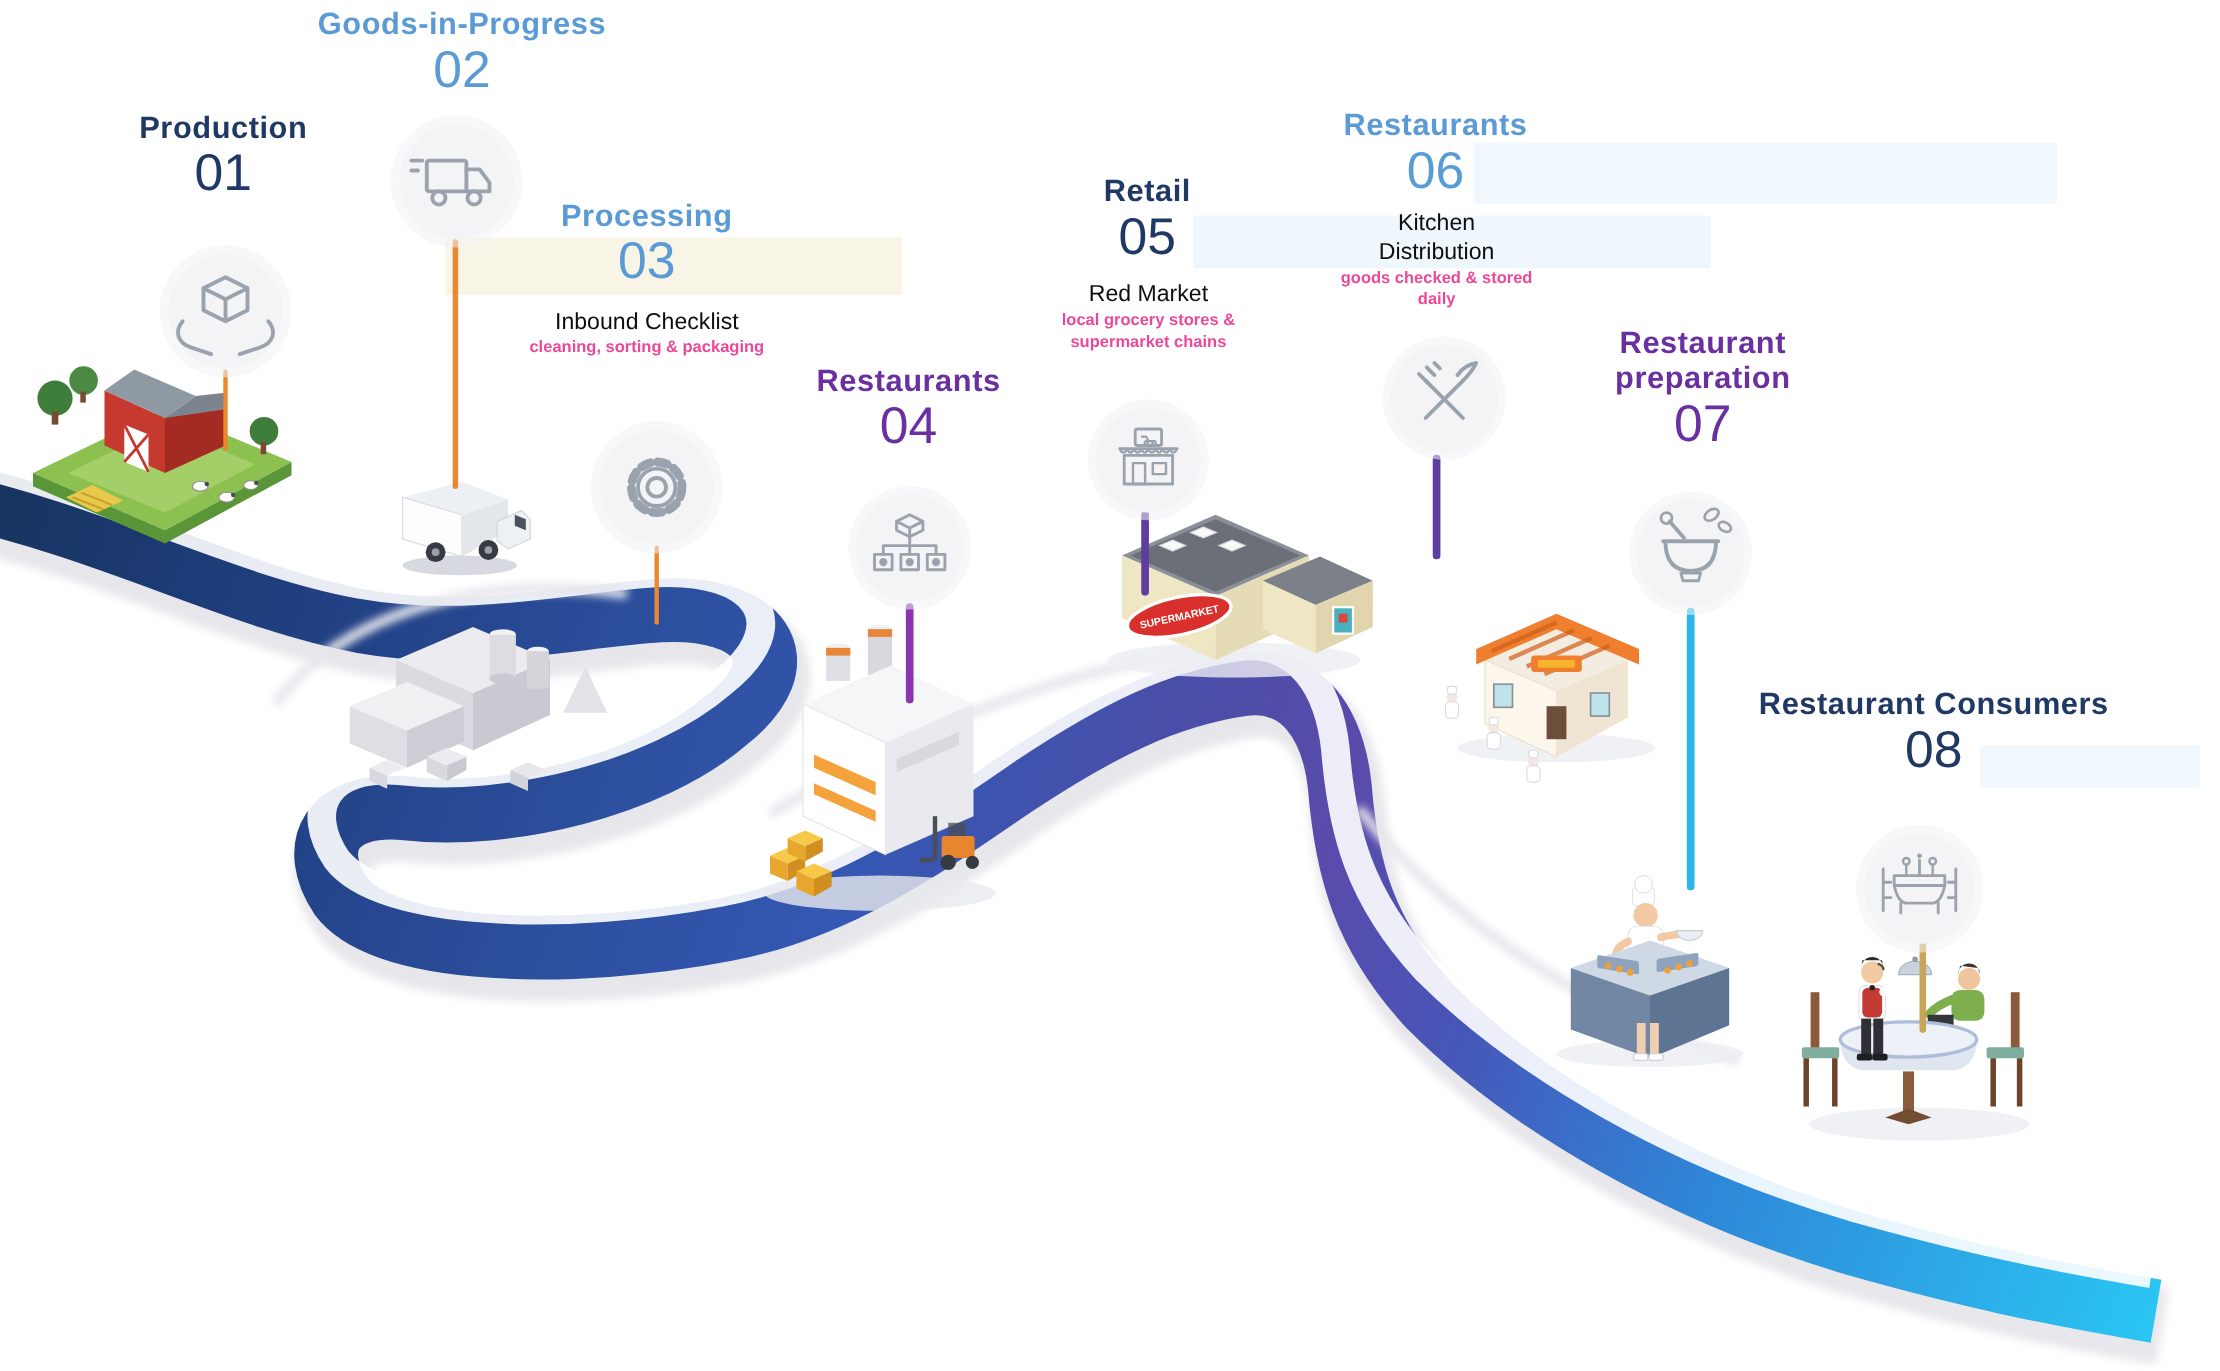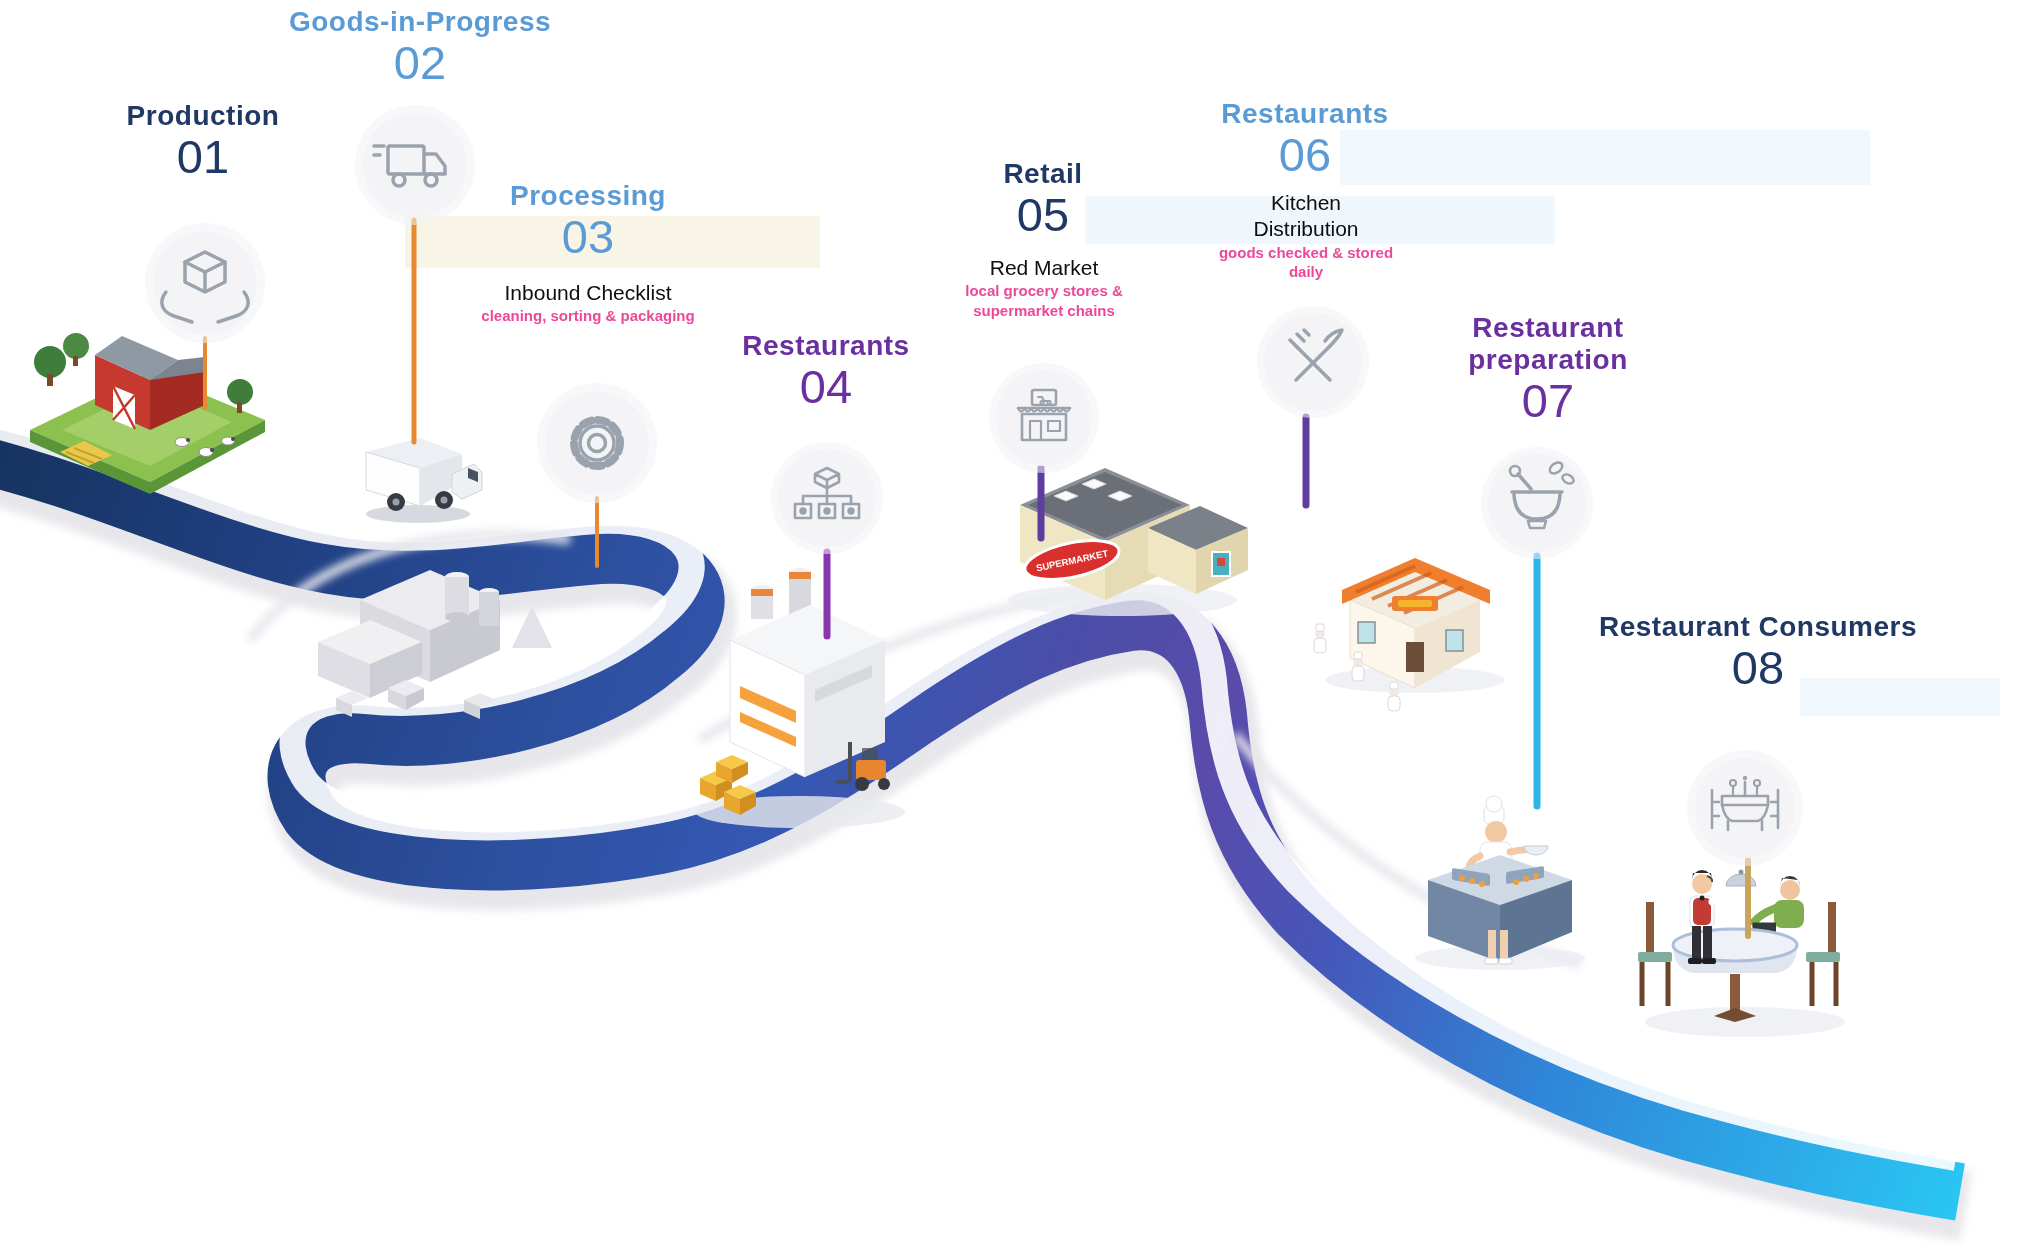--- a/index.html
+++ b/index.html
@@ -434,23 +434,23 @@
   <div class="stage-title">Restaurants</div>
   <div class="stage-number">06</div>
 </div>
 <div class="note" style="left:1306px;top:190px">
   <div class="note-title">Kitchen</div>
   <div class="note-title">Distribution</div>
   <div class="note-line">goods checked &amp; stored</div>
   <div class="note-line">daily</div>
 </div>
 
-<div class="stage c-purple wrap" style="left:1548px;top:312px">
+<div class="stage c-purple wrap" style="left:1548px;top:296px">
   <div class="stage-title">Restaurant preparation</div>
   <div class="stage-number">07</div>
 </div>
 
-<div class="stage c-navy" style="left:1758px;top:611px">
+<div class="stage c-navy" style="left:1758px;top:624px">
   <div class="stage-title">Restaurant Consumers</div>
   <div class="stage-number">08</div>
 </div>
 
 </div>
 
 </body></html>

